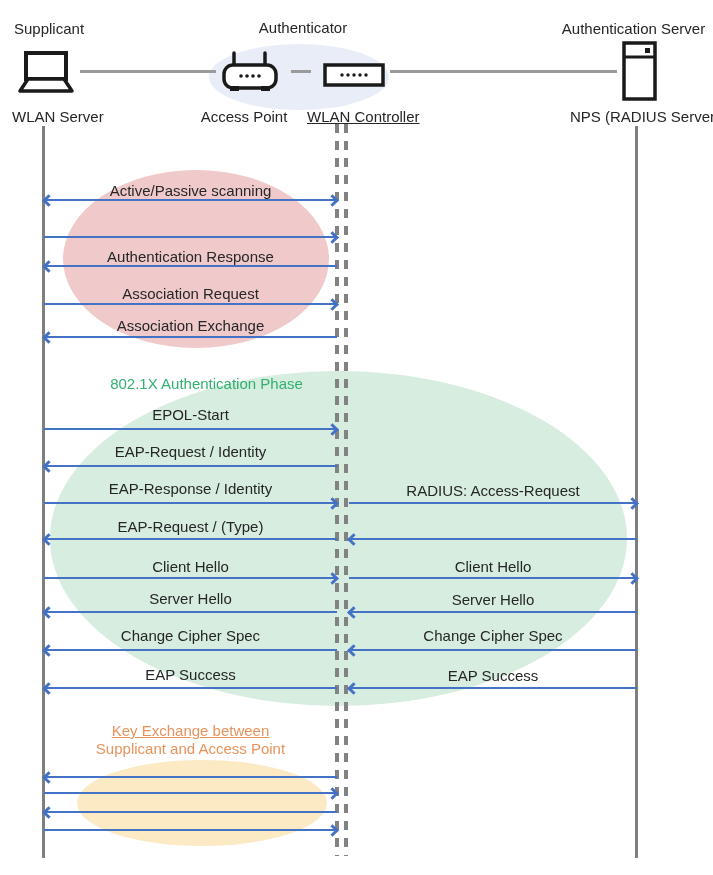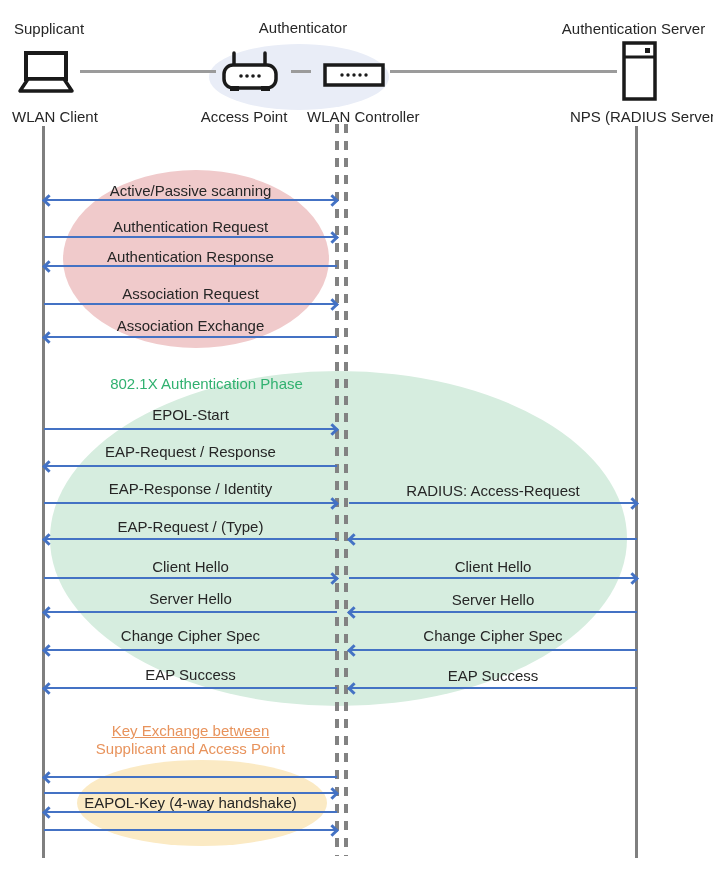--- a/index.html
+++ b/index.html
@@ -85,52 +85,51 @@
     <circle cx="37" cy="12" r="1.7" fill="#1a1a1a"></circle>
     <circle cx="43" cy="12" r="1.7" fill="#1a1a1a"></circle>
   </svg>
 
   <svg class="icon" style="left:621px;top:41px;" width="38" height="61" viewBox="0 0 38 61">
     <rect x="3" y="2" width="31" height="56" fill="#fff" stroke="#1a1a1a" stroke-width="3.5"></rect>
     <line x1="3" y1="16" x2="34" y2="16" stroke="#1a1a1a" stroke-width="3"></line>
     <rect x="24" y="7" width="5" height="5" fill="#1a1a1a"></rect>
   </svg>
 
-  <div class="txt" style="left:12px;top:108px;width:90px;">WLAN Client</div>
+  <div class="txt" style="left:12px;top:108px;width:90px;">WLAN Server</div>
   <div class="txt" style="left:194px;top:108px;width:100px;text-align:center;">Access Point</div>
-  <div class="txt" style="left:307px;top:108px;width:110px;text-align:center;">WLAN Controller</div>
+  <div class="txt" style="left:307px;top:108px;width:110px;text-align:center;text-decoration:underline;">WLAN Controller</div>
   <div class="txt" style="left:557px;top:108px;width:152px;text-align:center;margin-left:12px;">NPS (RADIUS Server)</div>
 
   <div class="lifeline" style="left:42px;"></div>
   <div class="dashline" style="left:335px;"></div>
   <div class="dashline" style="left:344px;"></div>
   <div class="lifeline" style="left:635px;"></div>
 
 
   <div class="txt left-col" style="top:182px;">Active/Passive scanning</div>
   <div class="arrow dir-left dir-right" style="left:44px;top:199px;width:293px;"></div>
 
-  <div class="txt left-col" style="top:218px;">Authentication Request</div>
   <div class="arrow dir-right" style="left:44px;top:236px;width:293px;"></div>
 
   <div class="txt left-col" style="top:248px;">Authentication Response</div>
   <div class="arrow dir-left" style="left:44px;top:265px;width:293px;"></div>
 
   <div class="txt left-col" style="top:285px;">Association Request</div>
   <div class="arrow dir-right" style="left:44px;top:303px;width:293px;"></div>
 
   <div class="txt left-col" style="top:317px;">Association Exchange</div>
   <div class="arrow dir-left" style="left:44px;top:336px;width:293px;"></div>
 
   <div class="txt title-p2" style="left:60px;top:375px;width:293px;text-align:center;">802.1X Authentication Phase</div>
 
   <div class="txt left-col" style="top:406px;">EPOL-Start</div>
   <div class="arrow dir-right" style="left:44px;top:428px;width:293px;"></div>
 
-  <div class="txt left-col" style="top:443px;">EAP-Request / Response</div>
+  <div class="txt left-col" style="top:443px;">EAP-Request / Identity</div>
   <div class="arrow dir-left" style="left:44px;top:465px;width:293px;"></div>
 
   <div class="txt left-col" style="top:480px;">EAP-Response / Identity</div>
   <div class="arrow dir-right" style="left:44px;top:502px;width:293px;"></div>
 
   <div class="txt left-col" style="top:518px;">EAP-Request / (Type)</div>
   <div class="arrow dir-left" style="left:44px;top:538px;width:293px;"></div>
 
   <div class="txt left-col" style="top:558px;">Client Hello</div>
   <div class="arrow dir-right" style="left:44px;top:577px;width:293px;"></div>
@@ -159,17 +158,16 @@
   <div class="arrow dir-left" style="left:349px;top:649px;width:288px;"></div>
 
   <div class="txt right-col" style="top:667px;">EAP Success</div>
   <div class="arrow dir-left" style="left:349px;top:687px;width:288px;"></div>
 
   <div class="txt left-col title-p3" style="top:722px;text-decoration:underline;">Key Exchange between</div>
   <div class="txt left-col title-p3" style="top:740px;">Supplicant and Access Point</div>
 
   <div class="arrow dir-left" style="left:44px;top:776px;width:293px;"></div>
   <div class="arrow dir-right" style="left:44px;top:792px;width:293px;"></div>
-  <div class="txt left-col" style="top:794px;">EAPOL-Key (4-way handshake)</div>
   <div class="arrow dir-left" style="left:44px;top:811px;width:293px;"></div>
   <div class="arrow dir-right" style="left:44px;top:829px;width:293px;"></div>
 
 </div>
 
 </body></html>

